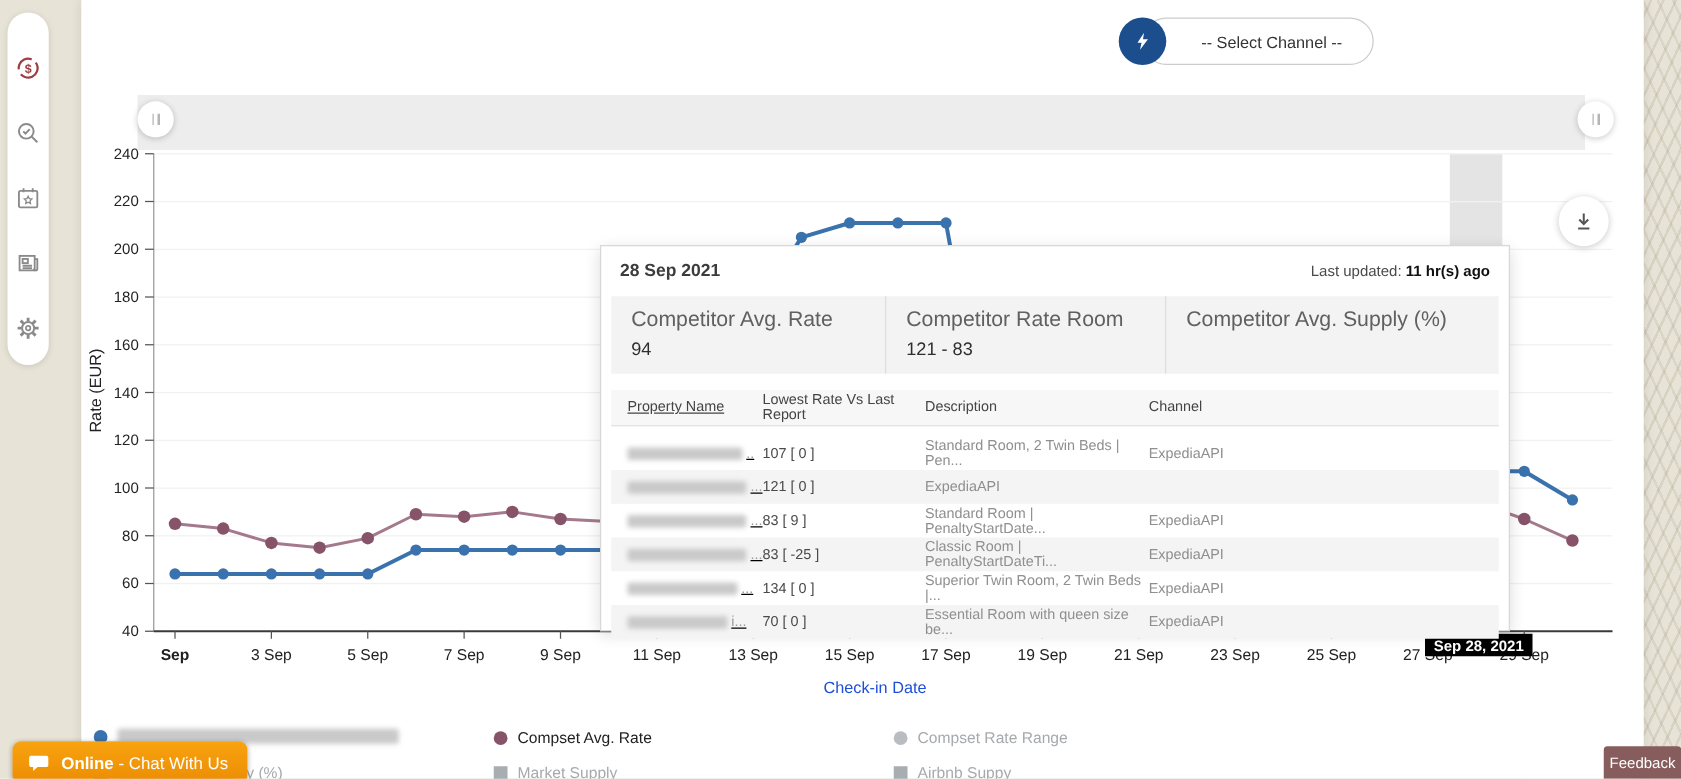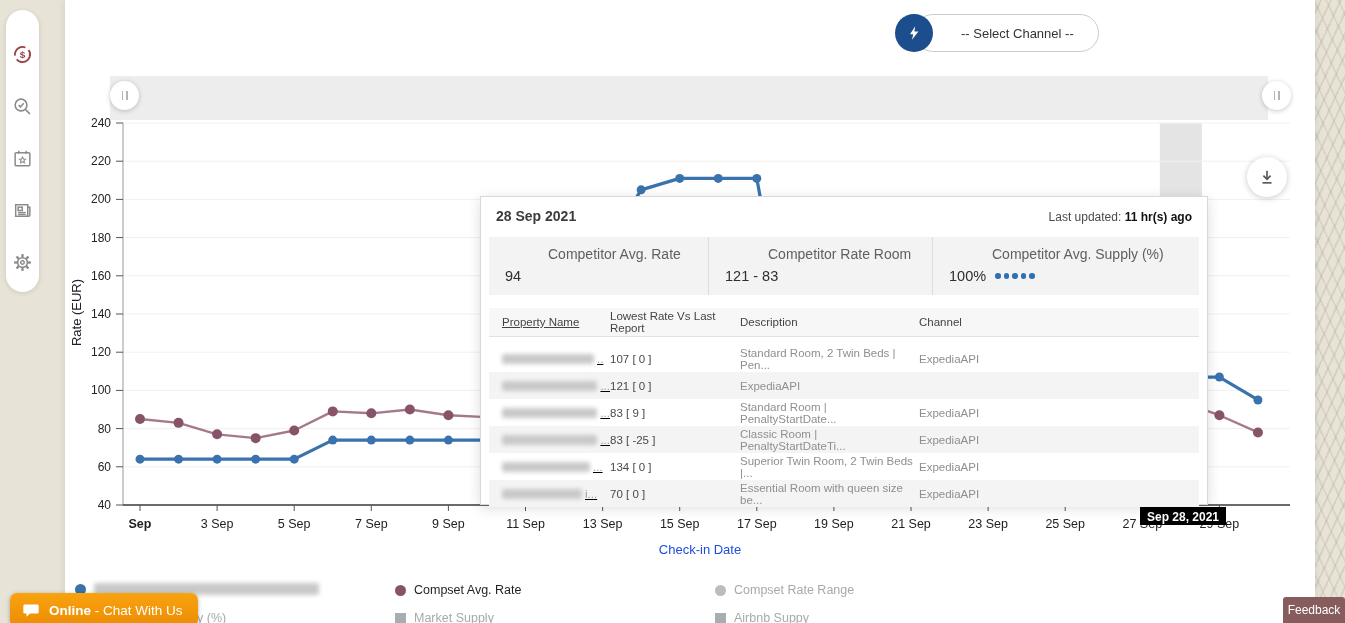--- a/index.html
+++ b/index.html
@@ -53,21 +53,21 @@
   
   .tip { position:absolute; left:480px; top:196px; width:728px; height:309px; background:#fff;
     border:1px solid #d8d8d8; box-shadow:0 3px 12px rgba(0,0,0,.14); z-index:5; padding:11px 8px 8px; }
   .tip-head { display:flex; justify-content:space-between; align-items:baseline; padding:0 7px; }
   .tip-date { font-size:14px; font-weight:bold; color:#3c3c3c; }
   .tip-upd { font-size:12px; color:#4a4a4a; }
   .tip-upd b { color:#111; }
   .tip-stats { display:flex; background:#f3f3f3; margin-top:13px; }
   .stat { padding:9px 16px 11px; }
   .stat + .stat { border-left:1px solid #ddd; }
-  .stat .lbl { font-size:14px; color:#606060;margin-left:43px; }
+  .stat .lbl { font-size:17px; color:#606060; }
   .stat .val { font-size:14.5px; color:#2e2e2e; margin-top:6px; display:flex; align-items:center; gap:9px; }
   .stat:nth-child(1){ width:219px; } .stat:nth-child(2){ width:224px; } .stat:nth-child(3){ flex:1; }
   .dots { display:flex; gap:3px; }
   .dots i { width:5.5px; height:5.5px; border-radius:50%; background:#2e6fb5; }
   .tip-table { margin-top:13px; font-size:11.5px; }
   .trow { display:grid; grid-template-columns:121px 130px 179px 1fr; align-items:center; height:27px; }
   .trow > div:first-child { padding-left:13px; display:flex; align-items:center; gap:3px;text-decoration:underline; }
   .thead { background:#f7f7f7; border-bottom:1px solid #e2e2e2; color:#444; height:29px; margin-bottom:8px; }
   .trow.alt { background:#f4f4f4; }
   .c-rate { color:#4a4a4a; } .c-desc, .c-chan { color:#8f8f8f; }
@@ -317,30 +317,20 @@
     <div class="stat">
       <div class="lbl">Competitor Avg. Rate</div>
       <div class="val">94</div>
     </div>
     <div class="stat">
       <div class="lbl">Competitor Rate Room</div>
       <div class="val">121 - 83</div>
     </div>
     <div class="stat">
       <div class="lbl">Competitor Avg. Supply (%)</div>
-      <div class="val">
-          <span>100%</span>
-          <span class="dots" id="supply-dots">
-            <i></i>
-            <i></i>
-            <i></i>
-            <i></i>
-            <i></i>
-          </span>
-        </div>
     </div>
   </div>
   <div class="tip-table">
     <div class="trow thead">
       <div>Property Name</div>
       <div>Lowest Rate Vs Last Report</div>
       <div>Description</div>
       <div>Channel</div>
     </div>
     <div id="tip-rows">

